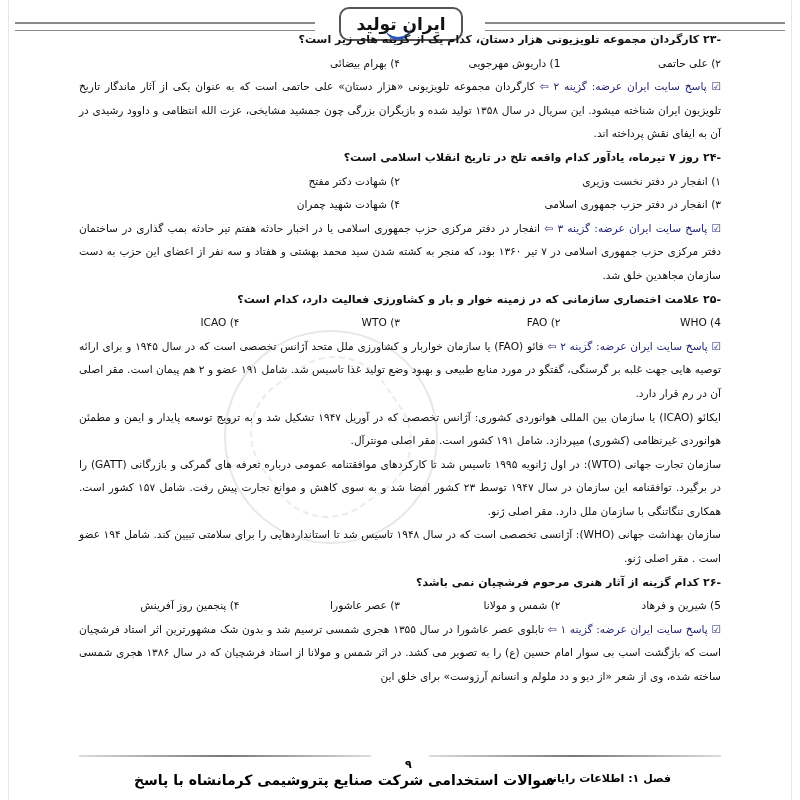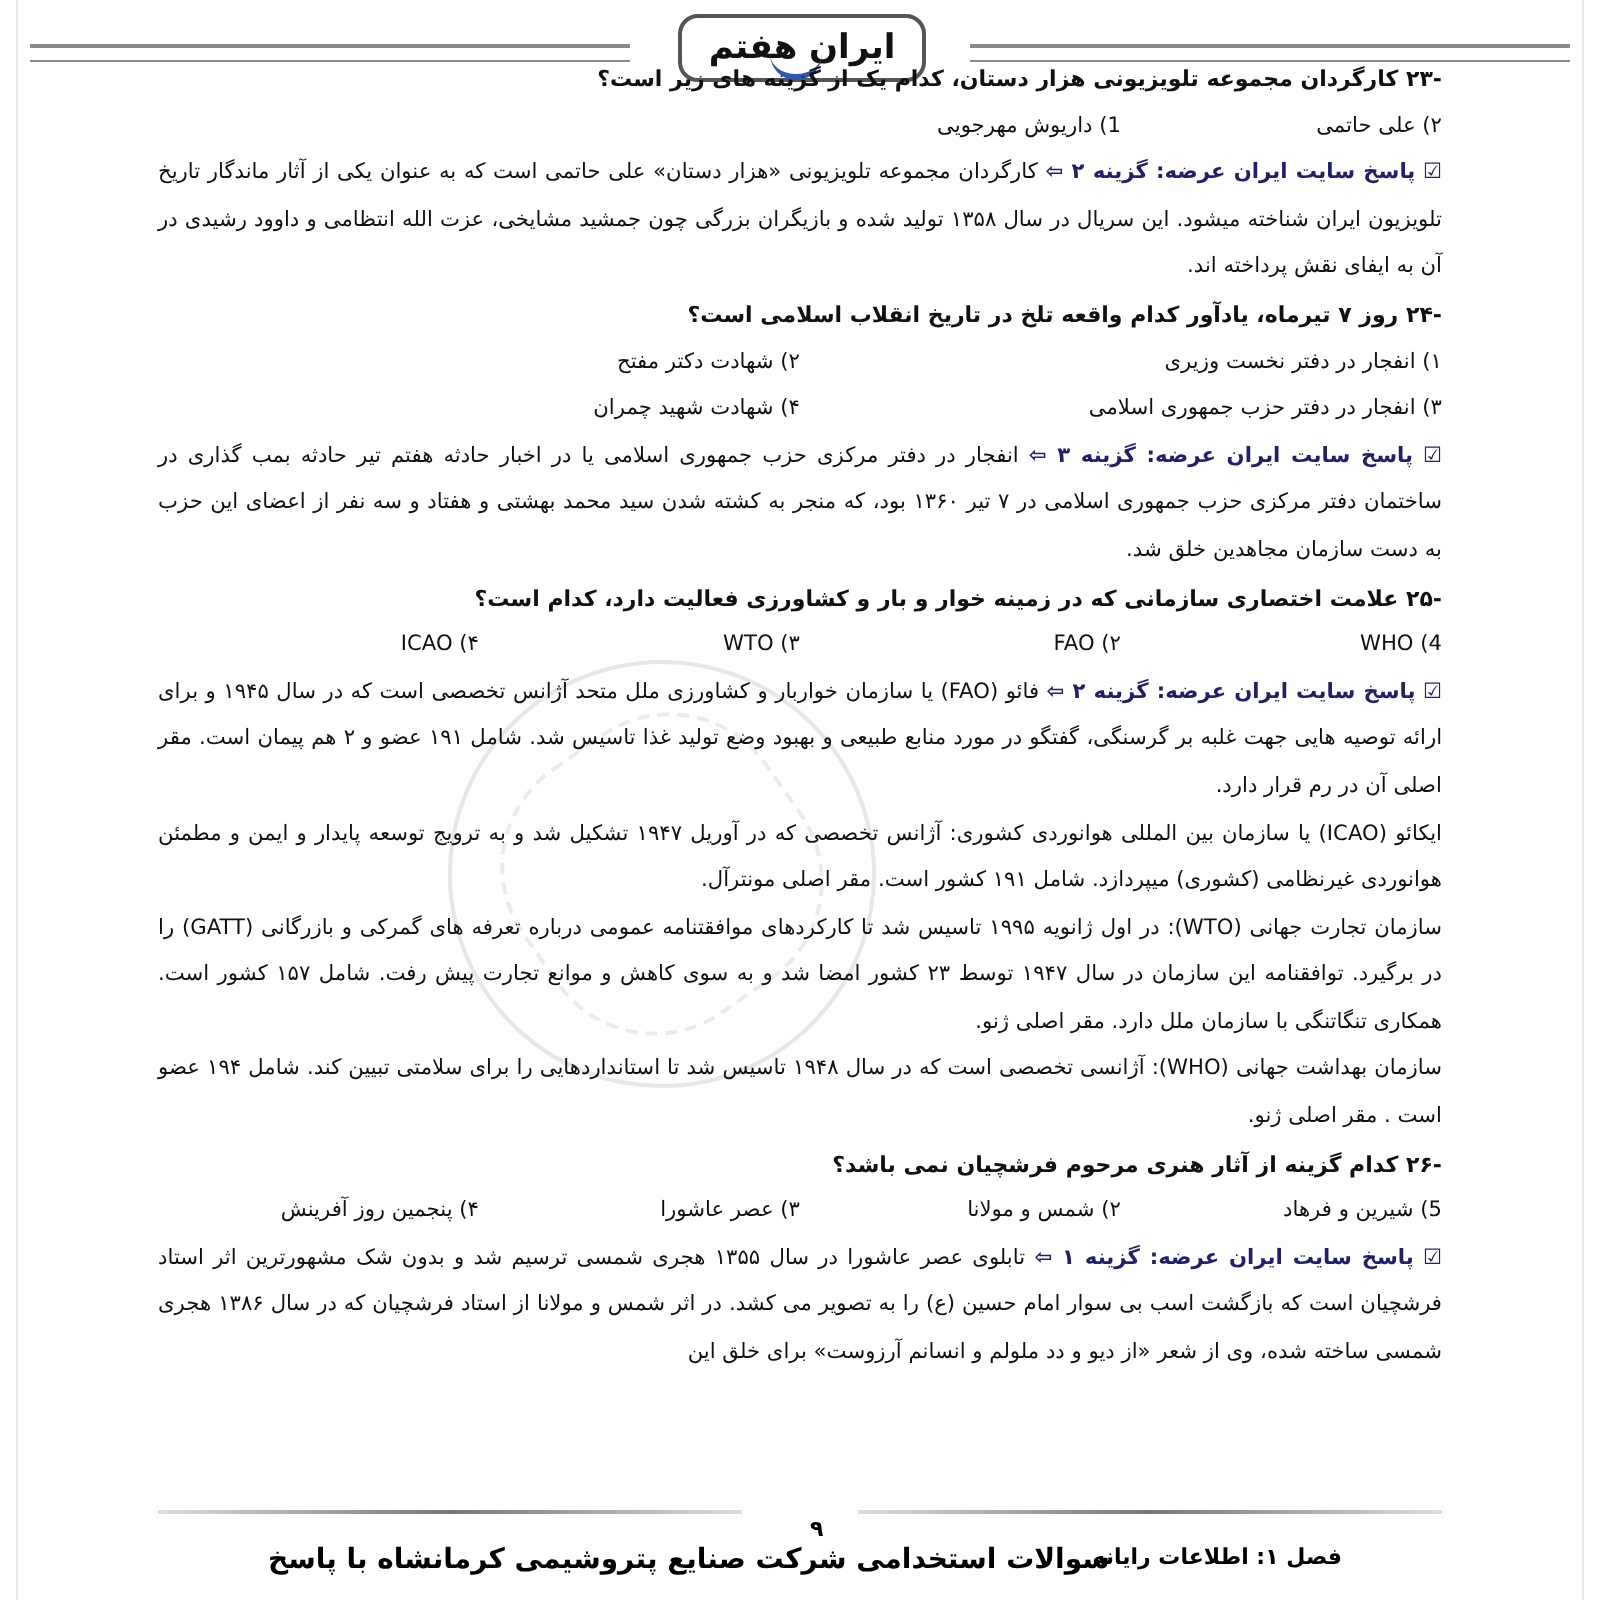--- a/index.html
+++ b/index.html
@@ -29,21 +29,21 @@
     position:absolute; left:70px; right:70px; top:28px;
     direction:rtl; text-align:justify; color:#111;
     font-size:10.6px; line-height:23.6px;
   }
   .content p { margin:0; }
   .q { font-weight:bold; font-size:11px; }
   .opts { display:flex; direction:rtl; }
   .opts span { display:inline-block; }
   .o4 span { width:25%; }
   .o2 span { width:50%; }
-  .ans-label { color:#1f1f6e; font-weight:bold; }
+  .ans-label { color:#1f1f6e; font-weight:normal; }
   .chk { color:#1f1f6e; }
   .watermark {
     position:absolute; left:215px; top:330px; width:210px; height:210px;
     border:2px solid rgba(120,120,120,0.18); border-radius:50%;
     transform:rotate(-35deg);
   }
   .watermark::before {
     content:""; position:absolute; left:30px; top:30px; right:30px; bottom:30px;
     border:2px dashed rgba(120,120,120,0.15); border-radius:40%;
   }
@@ -57,32 +57,33 @@
   .footer-left { position:absolute; left:125px; top:772px; font-size:14px; font-weight:bold; direction:rtl; }
   .footer-right { position:absolute; right:120px; top:772px; font-size:11px; font-weight:bold; direction:rtl; }
 </style>
 </head>
 <body>
 
 <div class="page">
   <div class="header-rule left"></div>
   <div class="header-rule right"></div>
   <div class="logo">
-    <span>ایران هفتم</span>
+    <span>ایران تولید</span>
     <div class="arrow"></div>
   </div>
 
   <div class="watermark"></div>
 
   <div class="content">
 
     <p class="q">-۲۳ کارگردان مجموعه تلویزیونی هزار دستان، کدام یک از گزینه های زیر است؟</p>
     <div class="opts o4">
       <span>۲) علی حاتمی</span>
       <span>1) داریوش مهرجویی</span>
+      <span>۴) بهرام بیضائی</span>
     </div>
     <p>
       <span class="chk">☑</span>
       <span class="ans-label">پاسخ سایت ایران عرضه: گزینه ۲ ⇦</span>
       <span>کارگردان مجموعه تلویزیونی «هزار دستان» علی حاتمی است که به عنوان یکی از آثار ماندگار تاریخ تلویزیون ایران شناخته میشود. این سریال در سال ۱۳۵۸ تولید شده و بازیگران بزرگی چون جمشید مشایخی، عزت الله انتظامی و داوود رشیدی در آن به ایفای نقش پرداخته اند.</span>
     </p>
 
     <p class="q">-۲۴ روز ۷ تیرماه، یادآور کدام واقعه تلخ در تاریخ انقلاب اسلامی است؟</p>
     <div class="opts o2">
       <span>۱) انفجار در دفتر نخست وزیری</span>

